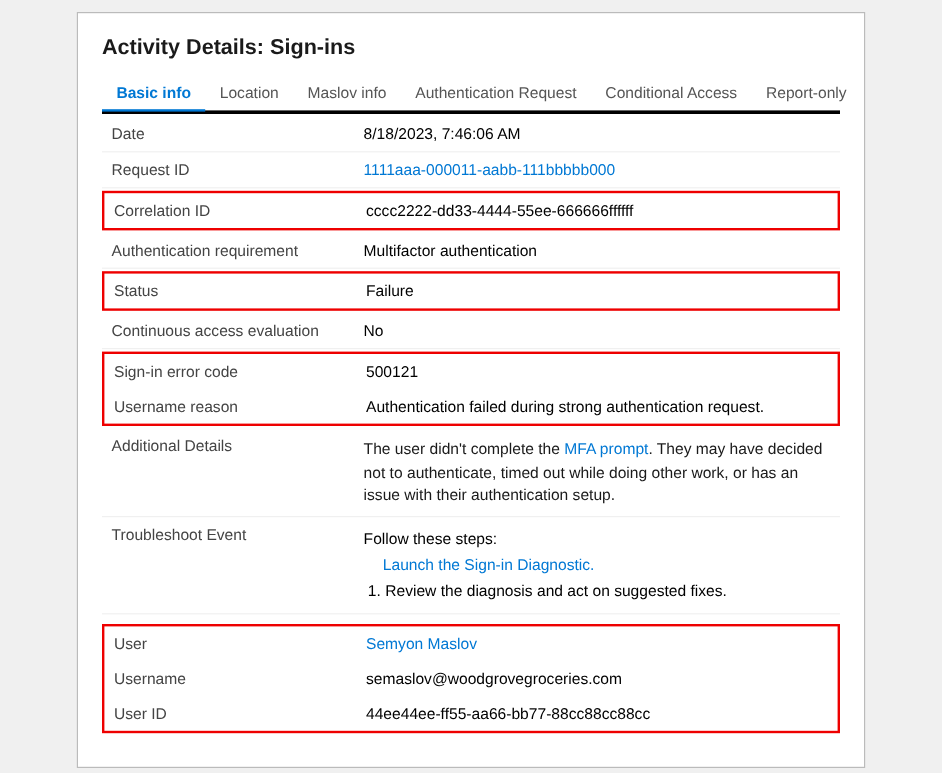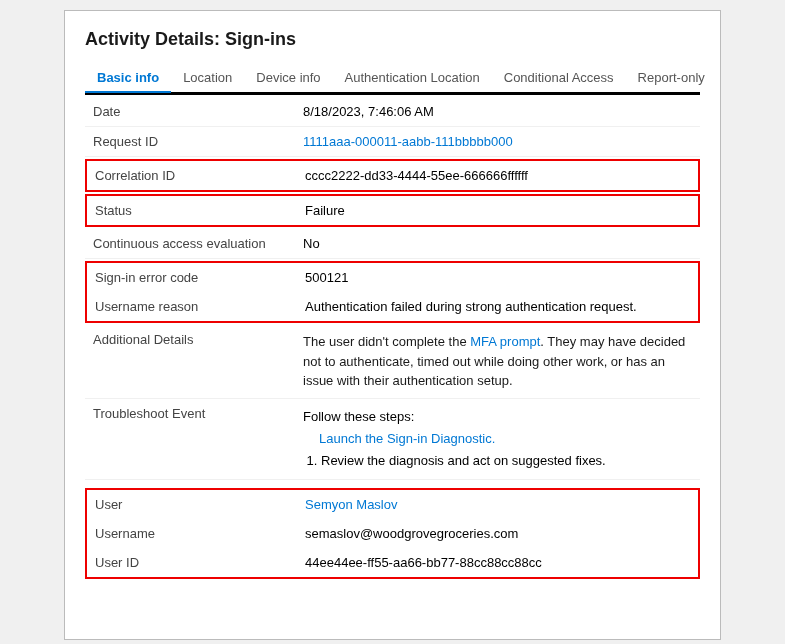--- a/index.html
+++ b/index.html
@@ -98,22 +98,22 @@
   </style>
 </head>
 <body>
 
 <div class="window">
   <div class="page-title">Activity Details: Sign-ins</div>
 
   <div class="tabs">
     <div class="tab active">Basic info</div>
     <div class="tab">Location</div>
-    <div class="tab">Device info</div>
-    <div class="tab">Authentication Location</div>
+    <div class="tab">Maslov info</div>
+    <div class="tab">Authentication Request</div>
     <div class="tab">Conditional Access</div>
     <div class="tab">Report-only</div>
   </div>
 
   <div class="content">
 
     <table class="plain-row">
       <tbody>
           <tr>
         <td>Date</td>
@@ -132,20 +132,28 @@
       <table>
         <tbody>
             <tr>
           <td>Correlation ID</td>
           <td>cccc2222-dd33-4444-55ee-666666ffffff</td>
         </tr>
       </tbody>
         </table>
     </div>
 
+    <table class="plain-row">
+      <tbody>
+          <tr>
+        <td>Authentication requirement</td>
+        <td>Multifactor authentication</td>
+      </tr>
+    </tbody>
+      </table>
 
     <div class="boxed-section">
       <table>
         <tbody>
             <tr>
           <td>Status</td>
           <td>Failure</td>
         </tr>
       </tbody>
         </table>

